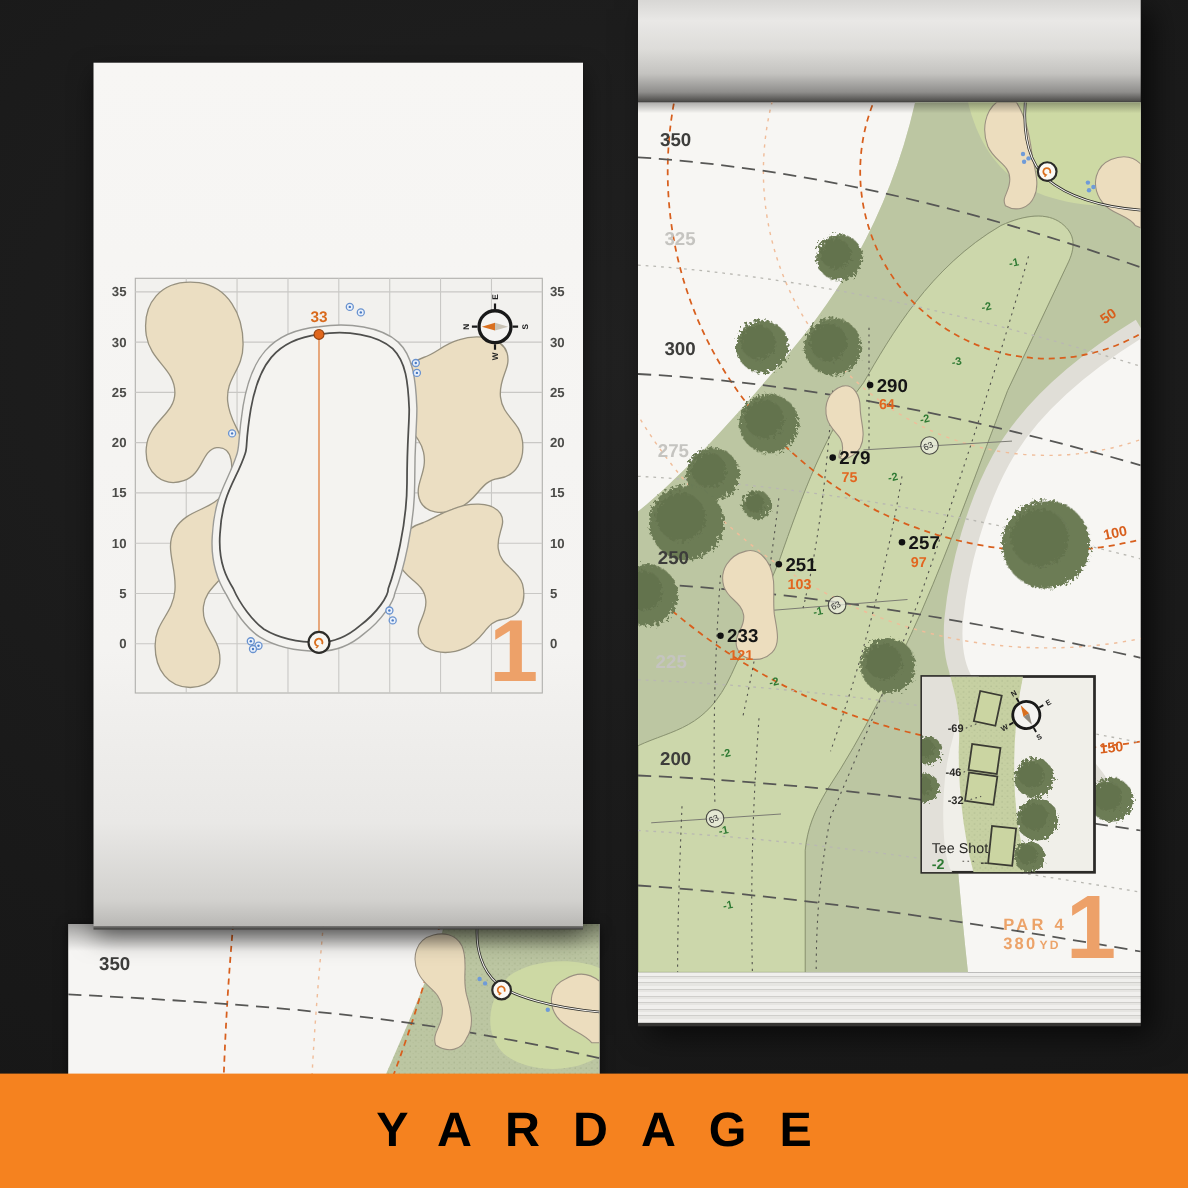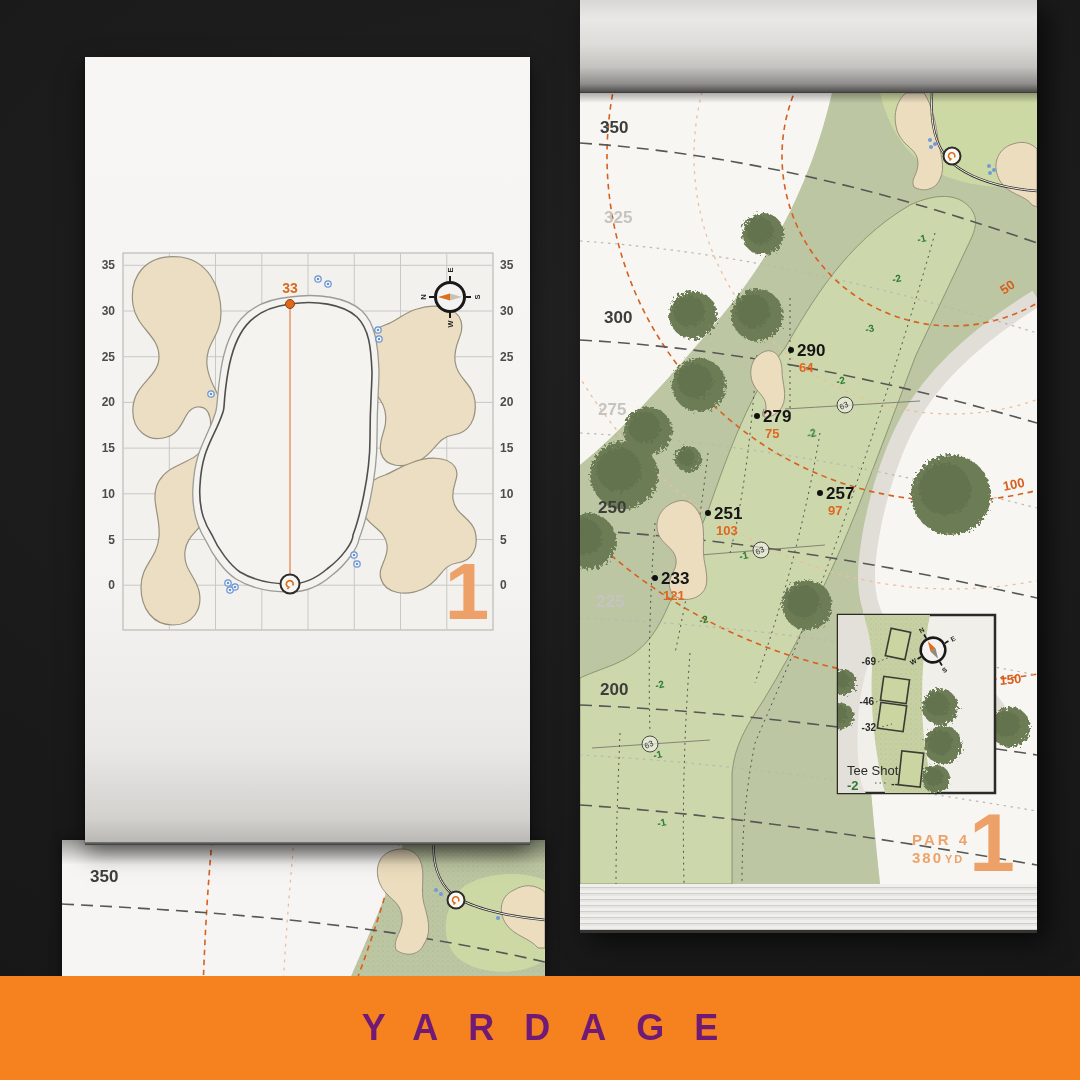--- a/index.html
+++ b/index.html
@@ -22,22 +22,22 @@
   .curl-top{position:absolute;left:0;top:0;width:457px;height:93px;
             background:linear-gradient(180deg,#d8d7d5 0%,#e9e8e6 20%,#dddcd9 48%,#c4c3c0 72%,#8f8e8c 90%,#4e4d4b 99%,#2c2b2a 100%);}
   .page-map{position:absolute;left:0;top:93px;width:457px;height:791px;background:#f7f6f3;}
   .page-map .topshadow{position:absolute;left:0;top:0;width:100%;height:10px;
             background:linear-gradient(180deg,rgba(0,0,0,.30),rgba(0,0,0,0));pointer-events:none;}
   .page-stack{position:absolute;left:0;top:884px;width:457px;height:46px;
       background:repeating-linear-gradient(180deg,#f0efed 0 3px,#cfcecb 3px 4px,#e6e5e2 4px 6px);
       border-bottom:3px solid #353432;}
   
   .banner{position:absolute;left:0;top:976px;width:1080px;height:104px;background:#f5821f;}
-  .banner span{display:block;text-align:center;line-height:104px;color:#701a75;
-      font-size:36px;font-weight:bold;letter-spacing:30px;padding-left:30px;}
+  .banner span{display:block;text-align:center;line-height:104px;color:#000000;
+      font-size:44px;font-weight:bold;letter-spacing:30px;padding-left:30px;}
   svg text{font-family:"Liberation Sans", sans-serif;}
 </style>
 </head>
 <body>
 
 <div class="scene">
 
   <div class="booklet-left">
 
     <div class="under-page">

